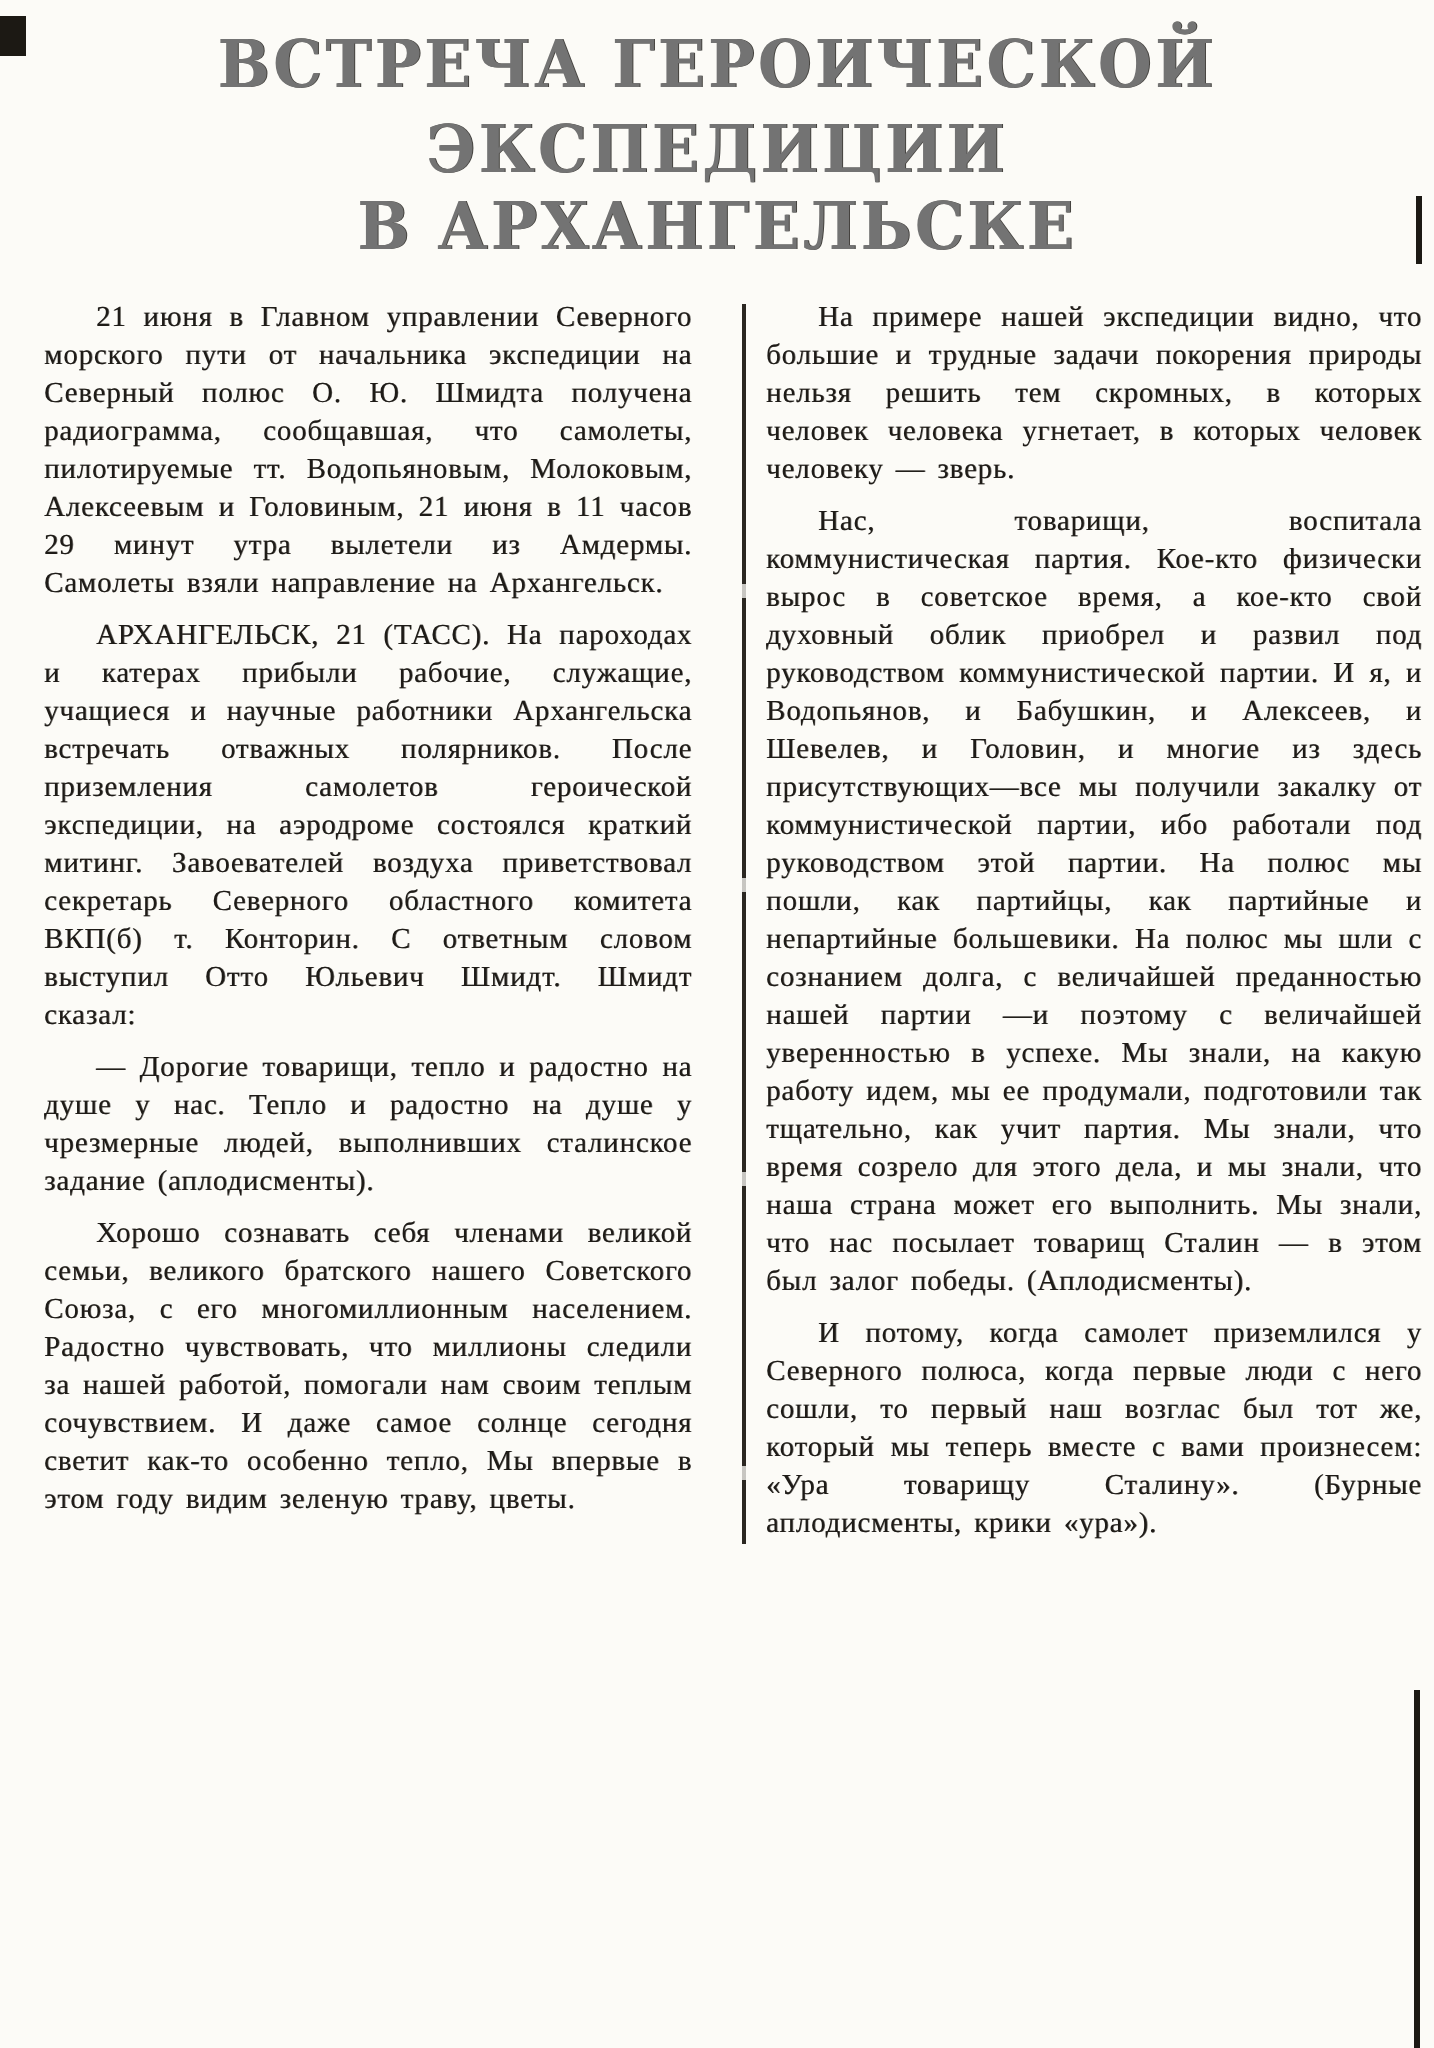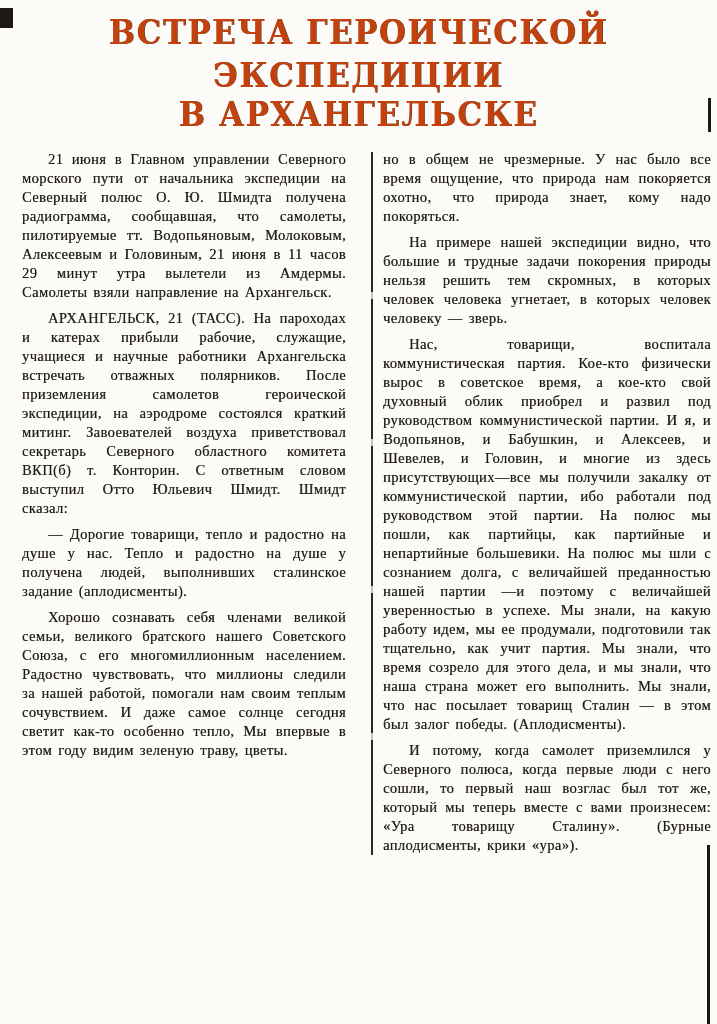--- a/index.html
+++ b/index.html
@@ -17,21 +17,21 @@
   }
   .headline {
     margin: 0;
     padding: 14px 8px 8px 8px;
     text-align: center;
     font-family: "DejaVu Serif", serif;
     font-weight: bold;
     font-size: 31px;
     line-height: 40px;
     letter-spacing: 1.5px;
-    color: #c2410c;
+    color: #737373;
     text-shadow: 0.5px 0 0 rgba(23,20,16,0.8);
   }
   .hl-line { display: block; transform: scaleY(1.06); }
   .columns {
     display: flex;
     align-items: stretch;
     padding: 8px 6px 0 22px;
   }
   .col {
     font-size: 14.5px;
@@ -68,26 +68,25 @@
 
   <h1 class="headline">
     <span class="hl-line">ВСТРЕЧА ГЕРОИЧЕСКОЙ ЭКСПЕДИЦИИ</span>
     <span class="hl-line">В АРХАНГЕЛЬСКЕ</span>
   </h1>
 
   <div class="columns">
     <div class="col col-left">
         <p class="para"><span class="">21 июня в Главном управлении Северного морского пути от начальника экспедиции на Северный полюс О. Ю. Шмидта получена радиограмма, сообщавшая, что самолеты, пилотируемые тт. Водопьяновым, Молоковым, Алексеевым и Головиным, 21 июня в 11 часов 29 минут утра вылетели из Амдермы. Самолеты взяли направление на Архангельск.</span></p>
         <p class="para"><span class="">АРХАНГЕЛЬСК, 21 (ТАСС). На пароходах и катерах прибыли рабочие, служащие, учащиеся и научные работники Архангельска встречать отважных полярников. После приземления самолетов героической экспедиции, на аэродроме состоялся краткий митинг. Завоевателей воздуха приветствовал секретарь </span><span class="italic">Северного областного комитета ВКП(б)</span><span class=""> т. Конторин. С ответным словом выступил Отто Юльевич Шмидт. Шмидт сказал:</span></p>
-        <p class="para"><span class="">— Дорогие товарищи, тепло и радостно на душе у нас. Тепло и радостно на душе у получена людей, выполнивших сталинское задание (аплодисменты).</span></p>
+        <p class="para"><span class="">— Дорогие товарищи, тепло и радостно на душе у нас. Тепло и радостно на душе у чрезмерные людей, выполнивших сталинское задание (аплодисменты).</span></p>
         <p class="para"><span class="">Хорошо сознавать себя членами великой семьи, великого братского нашего Советского Союза, с его многомиллионным населением. Радостно чувствовать, что миллионы следили за нашей работой, помогали нам своим теплым сочувствием. И даже самое солнце сегодня светит </span><span class="italic">как-то особенно тепло,</span><span class=""> Мы впервые в этом году видим зеленую траву, цветы.</span></p>
       </div>
     <div class="rule"></div>
     <div class="col col-right">
-        <p class="para no-indent"><span class="">но в общем не чрезмерные. У нас было все время ощущение, что природа нам покоряется охотно, что природа знает, кому надо покоряться.</span></p>
         <p class="para"><span class="">На примере нашей экспедиции видно, что большие и трудные задачи покорения природы нельзя решить тем скромных, в которых человек человека угнетает, в которых человек человеку — зверь.</span></p>
         <p class="para"><span class="">Нас, товарищи, воспитала коммунистическая партия. Кое-кто физически вырос в советское время, </span><span class="italic">а кое-кто свой духовный облик приобрел</span><span class=""> и развил под руководством коммунистической партии. И я, и Водопьянов, и Бабушкин, и Алексеев, и Шевелев, и Головин, и многие из здесь присутствующих—все мы получили закалку от коммунистической партии, ибо работали под руководством этой партии. На полюс мы пошли, как партийцы, как партийные и непартийные большевики. На полюс мы шли с сознанием долга, с величайшей преданностью нашей партии —и поэтому с величайшей уверенностью в успехе. Мы знали, на какую работу идем, мы ее продумали, подготовили так тщательно, как учит партия. Мы знали, что время созрело для этого дела, и мы знали, что наша страна может его выполнить. Мы знали, что нас посылает товарищ Сталин — в этом был залог победы. (Аплодисменты).</span></p>
         <p class="para"><span class="">И потому, когда самолет приземлился у Северного полюса, когда первые люди с него сошли, то первый наш возглас был тот же, который мы теперь вместе с вами произнесем: «Ура товарищу Сталину». (Бурные аплодисменты, крики «ура»).</span></p>
       </div>
   </div>
 
   <div class="artifact corner"></div>
   <div class="artifact edge-top"></div>
   <div class="artifact edge-bottom"></div>
 </div>

